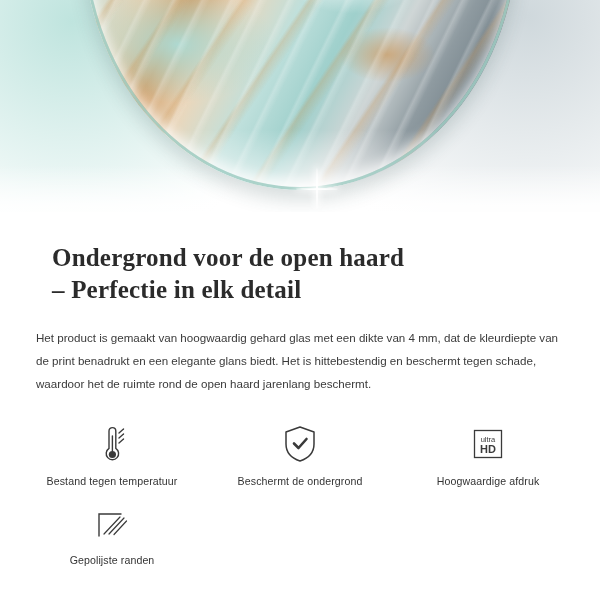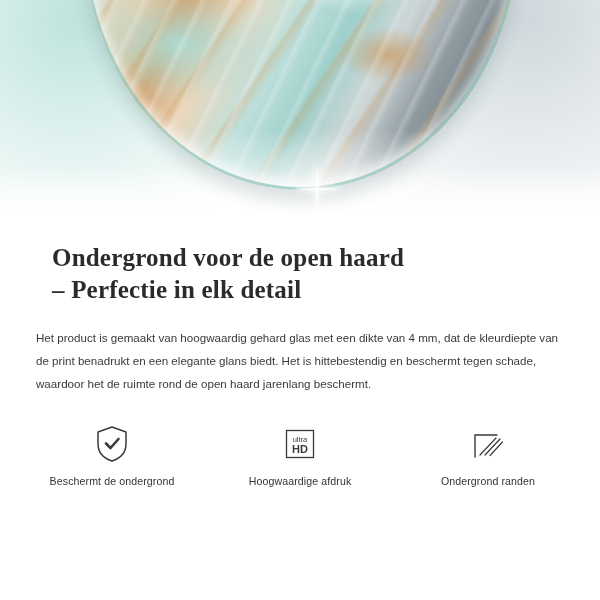--- a/index.html
+++ b/index.html
@@ -203,20 +203,35 @@
   <div class="content">
     <h1 class="headline">
       <span>Ondergrond voor de open haard</span>
       <span class="line2">– Perfectie in elk detail</span>
     </h1>
     <p class="body-copy">Het product is gemaakt van hoogwaardig gehard glas met een dikte van 4 mm, dat de kleurdiepte van de print benadrukt en een elegante glans biedt. Het is hittebestendig en beschermt tegen schade, waardoor het de ruimte rond de open haard jarenlang beschermt.</p>
   </div>
 
   <div class="features">
 
+    <div class="feature">
+      <div class="feature-icon">
+        <svg width="34" height="40" viewBox="0 0 34 40">
+          <g fill="none" stroke="#3a3a3a" stroke-width="1.4" stroke-linecap="round">
+            <path d="M14 7a3.4 3.4 0 0 1 6.8 0v17.4a6.2 6.2 0 1 1-6.8 0z"></path>
+            <line x1="17.4" y1="12" x2="17.4" y2="27"></line>
+            <line x1="24" y1="9" x2="28.5" y2="5"></line>
+            <line x1="24" y1="14" x2="28.5" y2="10"></line>
+            <line x1="24" y1="19" x2="28.5" y2="15"></line>
+          </g>
+          <circle cx="17.4" cy="30.5" r="3.6" fill="#3a3a3a"></circle>
+        </svg>
+      </div>
+      <div class="feature-label">Bestand tegen temperatuur</div>
+    </div>
 
     <div class="feature">
       <div class="feature-icon">
         <svg width="38" height="42" viewBox="0 0 38 42">
           <path d="M19 4 L33 9 V21 C33 30 26.5 35.5 19 38 C11.5 35.5 5 30 5 21 V9 Z" fill="none" stroke="#3a3a3a" stroke-width="1.5" stroke-linejoin="round"></path>
           <path d="M13 20.5 L17.5 25 L25.5 16" fill="none" stroke="#3a3a3a" stroke-width="2.6" stroke-linecap="round" stroke-linejoin="round"></path>
         </svg>
       </div>
       <div class="feature-label">Beschermt de ondergrond</div>
     </div>
@@ -237,18 +252,18 @@
       <div class="feature-icon">
         <svg width="38" height="38" viewBox="0 0 38 38">
           <path d="M6 32 V10 H28" fill="none" stroke="#3a3a3a" stroke-width="1.4" stroke-linecap="round"></path>
           <g stroke="#3a3a3a" stroke-width="1.2" stroke-linecap="round">
             <line x1="11" y1="30" x2="27" y2="13"></line>
             <line x1="16" y1="30" x2="31" y2="14"></line>
             <line x1="21" y1="30.5" x2="33.5" y2="17"></line>
           </g>
         </svg>
       </div>
-      <div class="feature-label">Ondergrond randen</div>
+      <div class="feature-label">Gepolijste randen</div>
     </div>
 
 
   </div>
 </div>
 
 </body></html>

